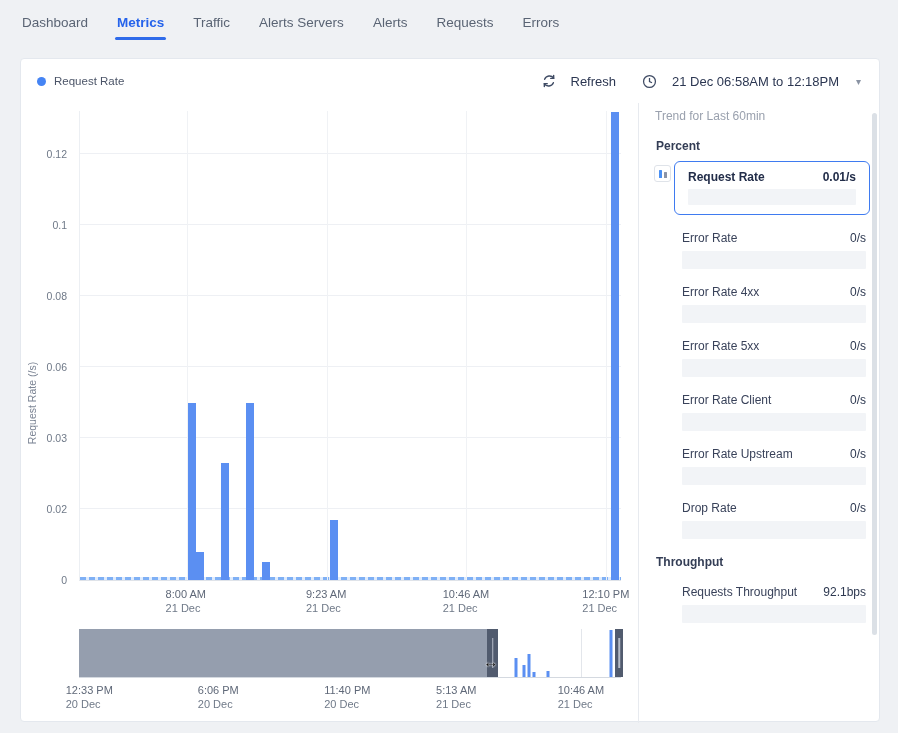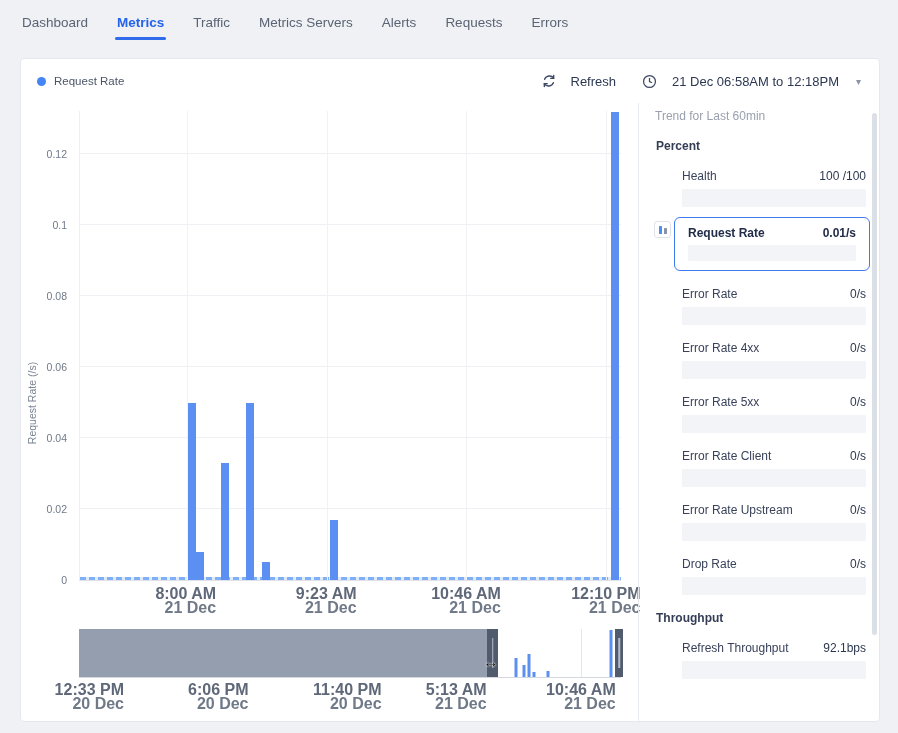--- a/index.html
+++ b/index.html
@@ -31,21 +31,21 @@
   .y-axis { position:absolute; left:0; top:52px; width:50px; height:470px; }
   .ytick { position:absolute; right:4px; font-size:10.5px; color:#6f7988; }
   .plot-area { position:absolute; left:58px; top:52px; width:542px; height:470px;
                border-left:1px solid #eceff3; border-bottom:1px solid #dfe3e9; }
   .hgrid { position:absolute; left:0; right:0; height:1px; background:#eef0f4; }
   .vgrid { position:absolute; top:0; bottom:0; width:1px; background:#f0f2f5; }
   .bar { position:absolute; width:8px; background:#5b8ff2; bottom:0; transform:translateX(-50%); }
   .baseline-dashes { position:absolute; left:0; right:0; bottom:0; height:3px;
       background:repeating-linear-gradient(90deg,#7fb0f5 0 6px, rgba(127,176,245,.25) 6px 9px); }
   .x-axis { position:absolute; left:58px; top:528px; width:542px; height:30px; }
-  .xtick { position:absolute; transform:translateX(-50%); text-align:right; font-size:16px; color:#5f6878; line-height:14px; white-space:nowrap;font-weight:bold; }
+  .xtick { position:absolute; transform:translateX(-50%); text-align:left; font-size:11px; color:#5f6878; line-height:14px; white-space:nowrap; }
   .xtick .sub { color:#6f7988; }
 
   
   .brush { position:absolute; left:58px; top:570px; width:542px; height:49px; border-bottom:1px solid #d4d9e0; }
   .brush-bar { position:absolute; bottom:0; width:3px; background:#5b8ff2; transform:translateX(-50%); }
   .brush-grid { position:absolute; top:0; bottom:0; width:1px; background:#e3e6eb; }
   .brush-overlay { position:absolute; left:0; top:0; bottom:0; background:#959eae; }
   .brush-handle { position:absolute; top:0; bottom:0; width:11px; background:#515b6e; cursor:ew-resize; }
   .brush-handle .grip { position:absolute; left:50%; top:18%; bottom:18%; width:1.5px; background:#b7bdc9; transform:translateX(-50%); }
   .resize-cursor { position:absolute; font-size:15px; color:#111; text-shadow:0 0 2px #fff,0 0 2px #fff; }
@@ -72,21 +72,21 @@
   .sb-chart-badge .b2 { height:6px; background:#8a93a6; }
   .scrollbar { position:absolute; right:2px; top:54px; width:5px; height:522px; background:#dbe0e6; border-radius:3px; cursor:pointer; }
 </style>
 </head>
 <body>
 
 <div class="nav">
     <div class="tab">Dashboard</div>
     <div class="tab active">Metrics</div>
     <div class="tab">Traffic</div>
-    <div class="tab">Metrics Servers</div>
+    <div class="tab">Alerts Servers</div>
     <div class="tab">Alerts</div>
     <div class="tab">Requests</div>
     <div class="tab">Errors</div>
   </div>
 
 <div class="card">
 
   <div class="card-header">
     <div class="legend">
       <span class="legend-dot"></span>
@@ -110,21 +110,21 @@
         <span>21 Dec 06:58AM to 12:18PM</span>
         <span class="chev">▾</span>
       </div>
     </div>
   </div>
 
   <div class="y-axis">
     <div class="y-axis-title">Request Rate (/s)</div>
   <div class="ytick" style="bottom: -5px;">0</div>
       <div class="ytick" style="bottom: 65.997px;">0.02</div>
-      <div class="ytick" style="bottom: 136.994px;">0.04</div>
+      <div class="ytick" style="bottom: 136.994px;">0.03</div>
       <div class="ytick" style="bottom: 207.991px; padding-left: 14px;">0.06</div>
       <div class="ytick" style="bottom: 278.988px;">0.08</div>
       <div class="ytick" style="bottom: 349.985px;">0.1</div>
       <div class="ytick" style="bottom: 420.982px; margin-left: 24px;">0.12</div>
     </div>
 
   <div class="plot-area">
     <div class="baseline-dashes"></div>
   <div class="hgrid" style="bottom: 70.997px;"></div>
       <div class="hgrid" style="bottom: 141.994px;"></div>
@@ -207,27 +207,20 @@
         <div>10:46 AM</div>
         <div class="sub">21 Dec</div>
       </div>
     </div>
 
   <div class="sidebar">
     <div class="sb-title">Trend for Last 60min</div>
     <div>
         <section class="sb-section">
           <div class="sb-header">Percent</div>
-          <div class="sb-row">
-            <div class="sb-line">
-              <span class="sb-label">Health</span>
-              <span class="sb-value">100 /100</span>
-            </div>
-            <div class="sb-spark"></div>
-          </div>
         </section>
         <section class="sb-section">
           <div class="sb-box-wrap">
             <span class="sb-chart-badge">
               <i class="b1"></i>
               <i class="b2"></i>
             </span>
             <div class="sb-box">
               <div class="sb-line">
                 <span class="sb-label">Request Rate</span>
@@ -276,21 +269,21 @@
               <span class="sb-label">Drop Rate</span>
               <span class="sb-value">0/s</span>
             </div>
             <div class="sb-spark"></div>
           </div>
         </section>
         <section class="sb-section">
           <div class="sb-header">Throughput</div>
           <div class="sb-row">
             <div class="sb-line">
-              <span class="sb-label">Refresh Throughput</span>
+              <span class="sb-label">Requests Throughput</span>
               <span class="sb-value">92.1bps</span>
             </div>
             <div class="sb-spark"></div>
           </div>
         </section>
       </div>
   </div>
 
   <div class="scrollbar"></div>
 

